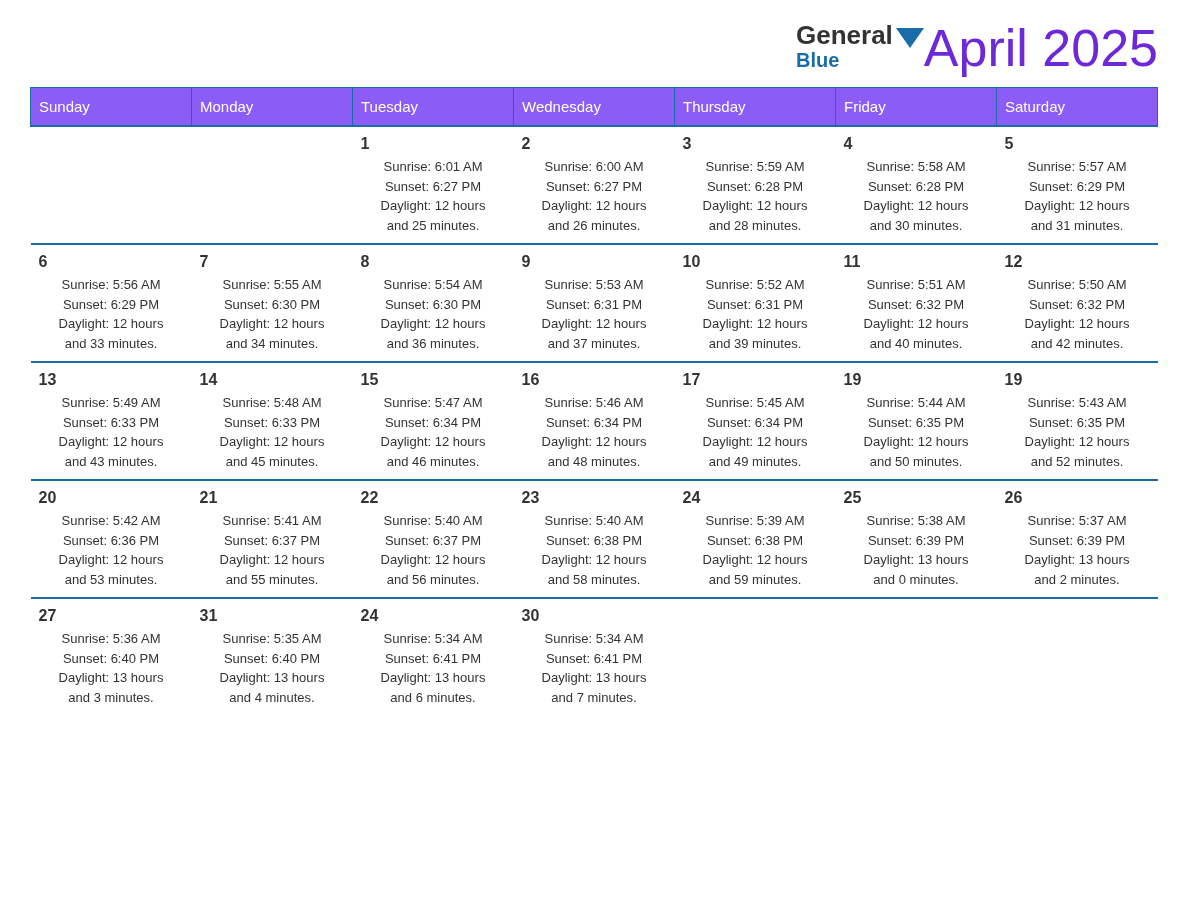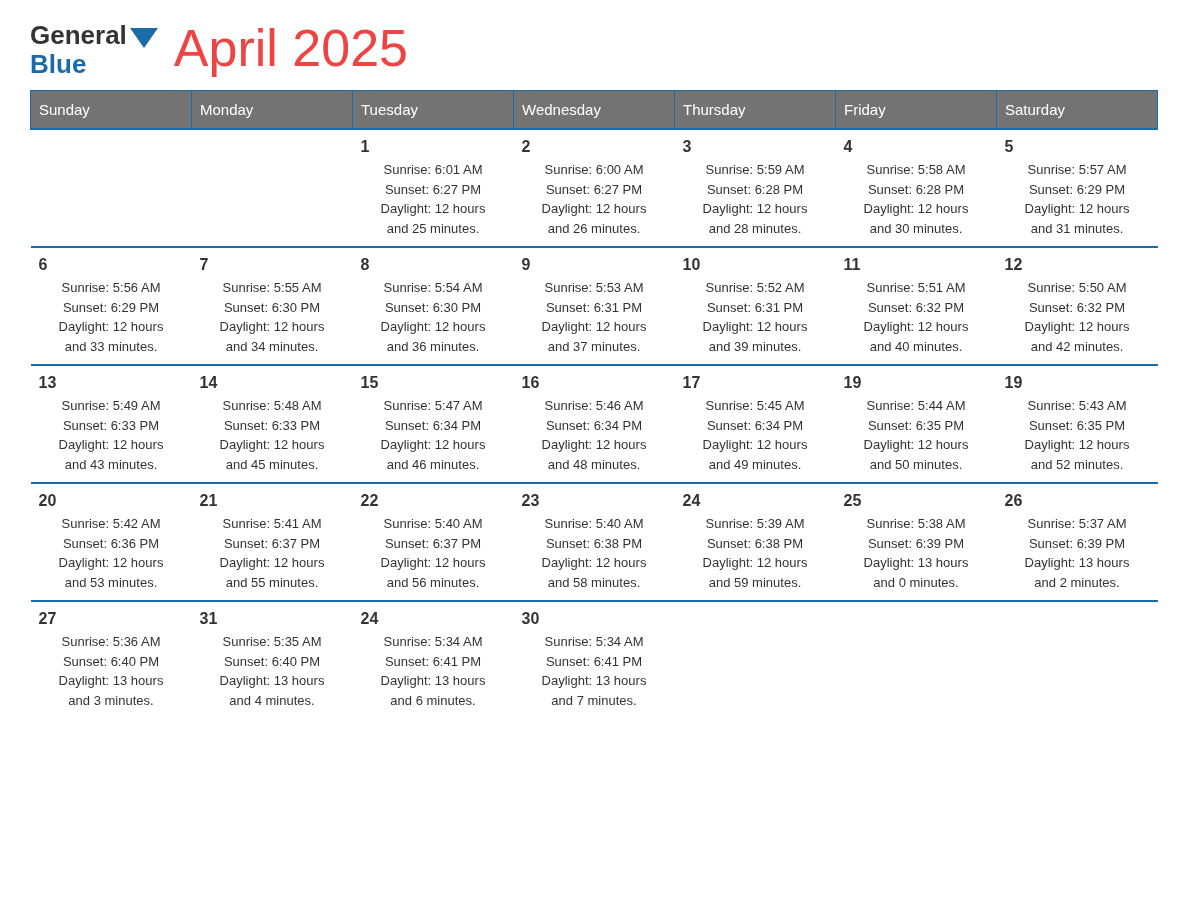--- a/index.html
+++ b/index.html
@@ -6,24 +6,23 @@
     body {
       font-family: Arial, sans-serif;
       background: #fff;
       color: #333;
       padding: 20px 30px;
       width: 1188px;
       min-height: 918px;
     }
     .header {
       display: flex;
-      justify-content: flex-start;
+      justify-content: flex-end;
       align-items: flex-start;
       margin-bottom: 10px;
-      gap: 16px;
     }
     .logo {
       display: flex;
       flex-direction: column;
       align-items: flex-start;
     }
     .logo-top {
       display: flex;
       align-items: center;
     }
@@ -35,46 +34,46 @@
     .logo-triangle {
       width: 0;
       height: 0;
       border-left: 14px solid transparent;
       border-right: 14px solid transparent;
       border-top: 20px solid #1a6ca8;
       margin-left: 3px;
       margin-top: 4px;
     }
     .logo-text-blue {
-      font-size: 26px;
+      font-size: 20px;
       font-weight: bold;
       color: #1a6ca8;
       margin-top: -2px;
     }
     .title-section {
       text-align: right;
     }
     .month-title {
       font-size: 52px;
       font-weight: normal;
-      color: #ef4444;
+      color: #6d28d9;
       line-height: 1.1;
     }
     .location-title {
       font-size: 20px;
       color: #333;
       margin-top: 5px;
     }
     .calendar {
       width: 100%;
       border-collapse: collapse;
       margin-top: 10px;
     }
     .calendar thead tr {
-      background-color: #737373;
+      background-color: #8b5cf6;
       color: #fff;
     }
     .calendar thead th {
       padding: 10px 8px;
       text-align: left;
       font-size: 15px;
       font-weight: normal;
       border: 1px solid #1a6ca8;
     }
     .calendar tbody tr {

